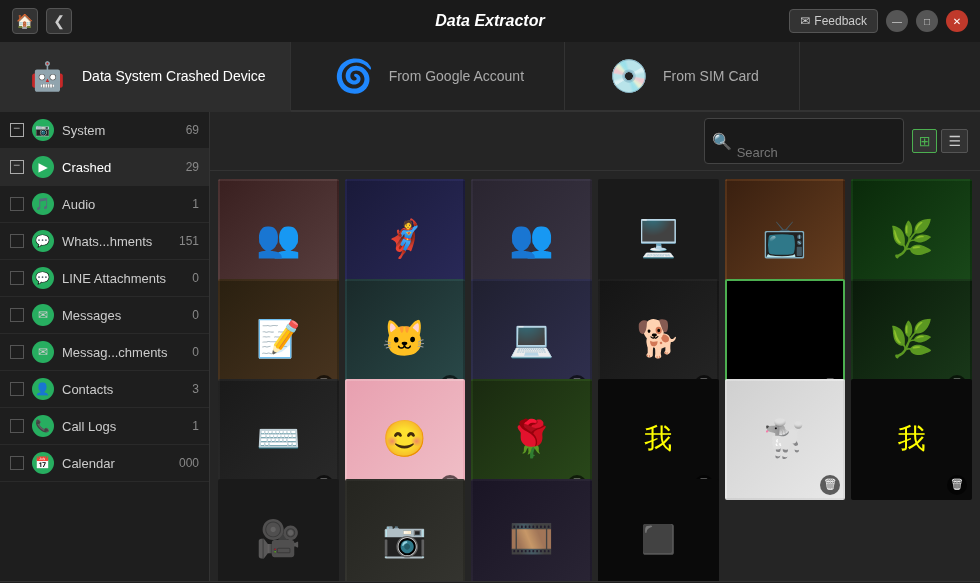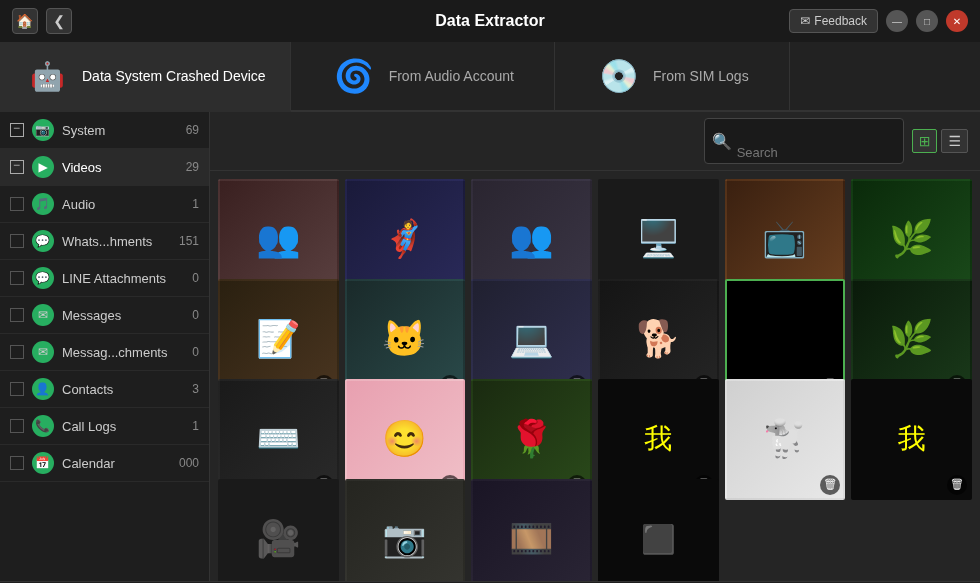--- a/index.html
+++ b/index.html
@@ -4,21 +4,21 @@
   <style>
     * { box-sizing: border-box; margin: 0; padding: 0; }
     body { width: 980px; height: 583px; background: #1a1a1a; font-family: Arial, sans-serif; overflow: hidden; color: #fff; }
 
     
     .title-bar {
       display: flex; align-items: center; justify-content: space-between;
       background: #1a1a1a; padding: 0 12px; height: 42px;
     }
     .title-bar-left { display: flex; gap: 8px; align-items: center; }
-    .title-bar-center { position: absolute; left: 50%; transform: translateX(-50%); font-size: 16px; font-weight: bold; color: #fff; }
+    .title-bar-center { position: absolute; left: 50%; transform: translateX(-50%); font-size: 16px; font-weight: bold; color: #fff; font-style: italic; }
     .title-bar-right { display: flex; align-items: center; gap: 8px; }
     .tb-btn {
       background: #333; border: 1px solid #555; color: #ccc;
       border-radius: 4px; padding: 4px 10px; font-size: 12px; cursor: pointer;
       display: flex; align-items: center; gap: 4px;
     }
     .win-btn { width: 22px; height: 22px; border-radius: 50%; border: none; cursor: pointer; font-size: 10px; display: flex; align-items: center; justify-content: center; }
     .win-btn.minimize { background: #555; color: #ccc; }
     .win-btn.maximize { background: #555; color: #ccc; }
     .win-btn.close { background: #c0392b; color: #fff; }
@@ -121,43 +121,43 @@
   </div>
 </div>
 
 <div class="source-tabs">
   <div class="source-tab active" style="min-width:210px; background:#2d2d2d; color:#fff; border-bottom:2px solid #2d2d2d; margin-bottom:-2px;">
     <div class="source-tab-icon">🤖</div>
     <span>Data System Crashed Device</span>
   </div>
   <div class="source-tab" style="padding: 10px 40px;">
     <div class="source-tab-icon" style="font-size:32px;">🌀</div>
-    <span>From Audio Account</span>
+    <span>From Google Account</span>
   </div>
   <div class="source-tab" style="padding: 10px 40px;">
     <div class="source-tab-icon" style="font-size:32px;">💿</div>
-    <span>From SIM Logs</span>
+    <span>From SIM Card</span>
   </div>
 </div>
 
 <div class="main-layout">
 
   <div class="sidebar">
 
     <div class="sidebar-item">
       <span class="cb minus"></span>
       <span class="sidebar-item-icon" style="background:#27ae60;">📷</span>
       <span class="sidebar-item-label">System</span>
       <span class="sidebar-item-count">69</span>
     </div>
 
     <div class="sidebar-item active">
       <span class="cb minus"></span>
       <span class="sidebar-item-icon" style="background:#27ae60;">▶</span>
-      <span class="sidebar-item-label">Videos</span>
+      <span class="sidebar-item-label">Crashed</span>
       <span class="sidebar-item-count">29</span>
     </div>
 
     <div class="sidebar-item">
       <span class="cb"></span>
       <span class="sidebar-item-icon" style="background:#27ae60;">🎵</span>
       <span class="sidebar-item-label">Audio</span>
       <span class="sidebar-item-count">1</span>
     </div>
 

